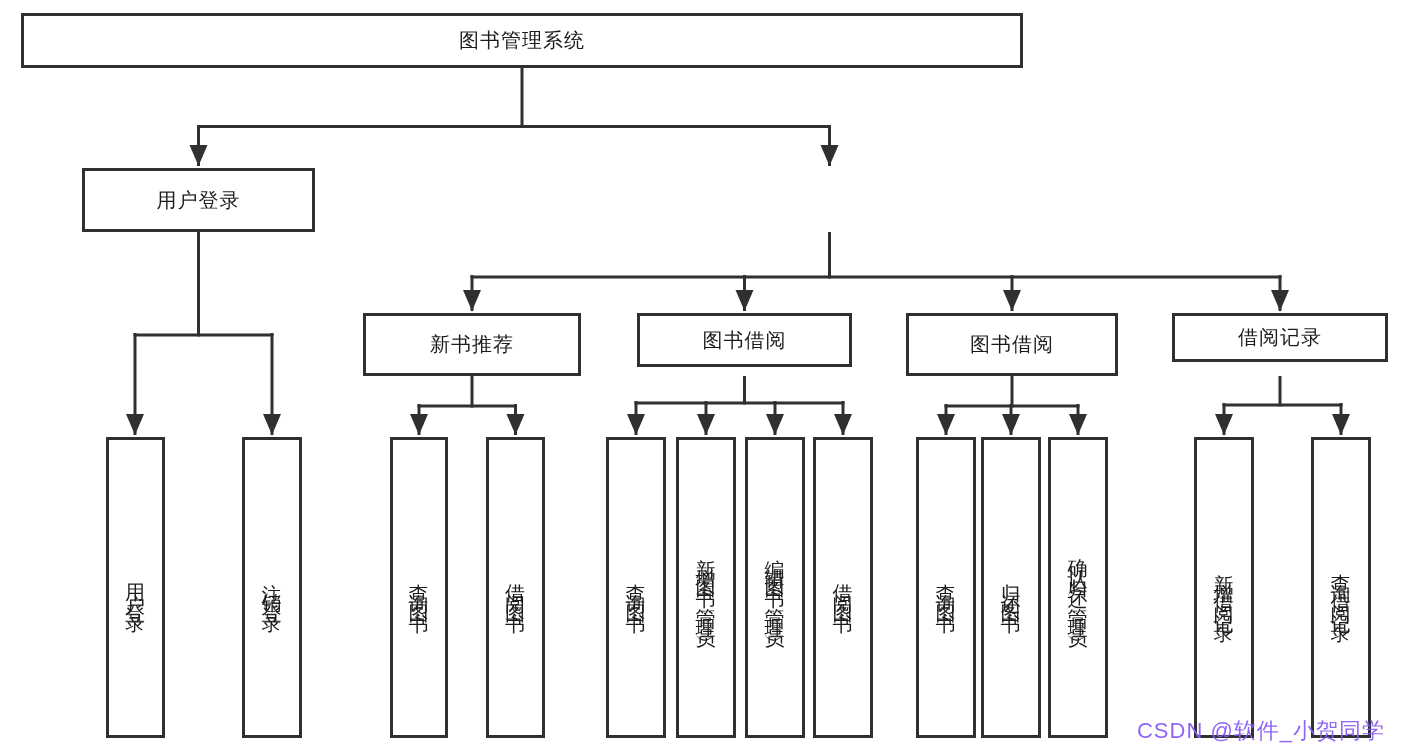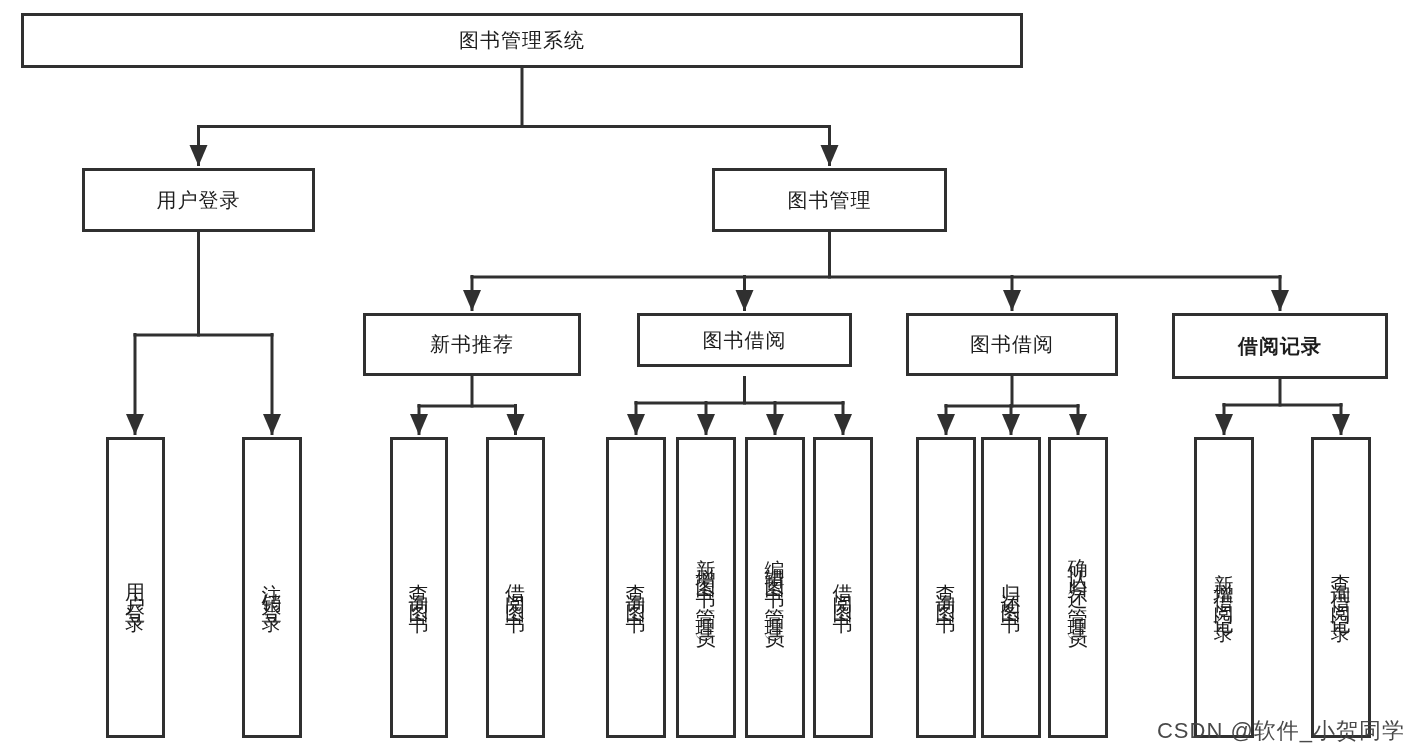--- a/index.html
+++ b/index.html
@@ -41,24 +41,24 @@
   .vbox span.vtext {
     writing-mode: vertical-lr;
     text-orientation: mixed;
     font-size: 20px;
     line-height: 1.1;
     letter-spacing: 10px;
     white-space: nowrap;
   }
   .watermark {
     position: absolute;
-    right: 0;
+    right: 20px;
     bottom: 1px;
     font-size: 22px;
-    color: #404040;
+    color: #8b5cf6;
     opacity: 0.95;
     letter-spacing: 1px;
     white-space: nowrap;
     margin-top: 14px;
   }
 </style>
 </head>
 <body>
 
 <div class="canvas">
@@ -121,26 +121,25 @@
       <line x1="1280" y1="376" x2="1280" y2="406.5"></line>
       <line x1="1222.5" y1="405" x2="1342.5" y2="405"></line>
       <line x1="1224" y1="403" x2="1224" y2="435" marker-end="url(#arw)"></line>
       <line x1="1341" y1="403" x2="1341" y2="435" marker-end="url(#arw)"></line>
     </g>
   </svg>
 
   <div class="node hbox" style="left:21px; top:13px; width:1002px; height:55px;">图书管理系统</div>
 
   <div class="node hbox" style="left:82px; top:168px; width:233px; height:64px;">用户登录</div>
-  <div class="node hbox" style="left:712px; top:168px; width:235px; height:64px;">图书管理</div>
 
   <div class="node hbox" style="left:363px; top:313px; width:218px; height:63px;text-align:right;">新书推荐</div>
   <div class="node hbox" style="left:637px; top:313px; width:215px; height:54px;">图书借阅</div>
   <div class="node hbox" style="left:906px; top:313px; width:212px; height:63px;">图书借阅</div>
-  <div class="node hbox" style="left:1172px; top:313px; width:216px; height:66px;font-weight:bold;">借阅记录</div>
+  <div class="node hbox" style="left:1172px; top:313px; width:216px; height:49px;">借阅记录</div>
 
   <div class="node vbox" style="left:106px; top:437px; width:59px; height:301px;">
     <span class="vtext">用户登录</span>
   </div>
   <div class="node vbox" style="left:242px; top:437px; width:60px; height:301px;">
     <span class="vtext">注销登录</span>
   </div>
 
   <div class="node vbox" style="left:390px; top:437px; width:58px; height:301px;">
     <span class="vtext">查询图书</span>

